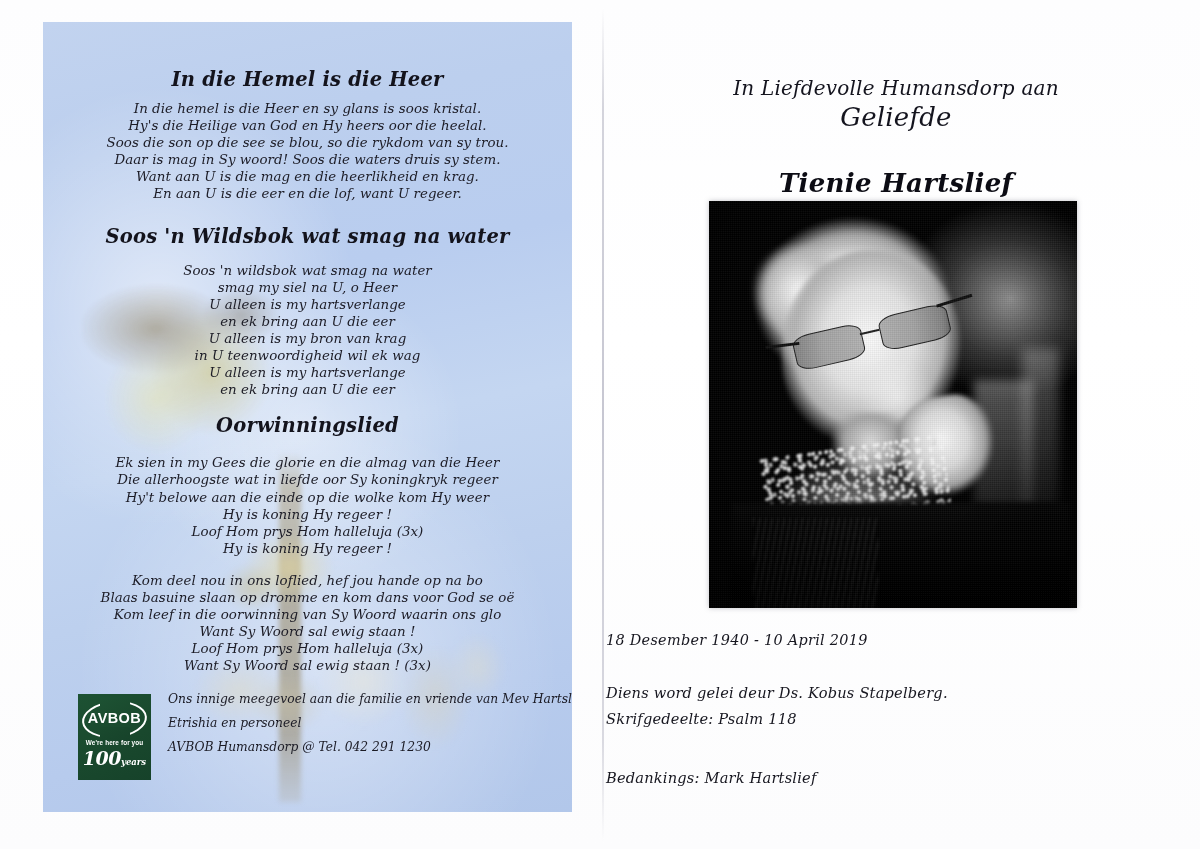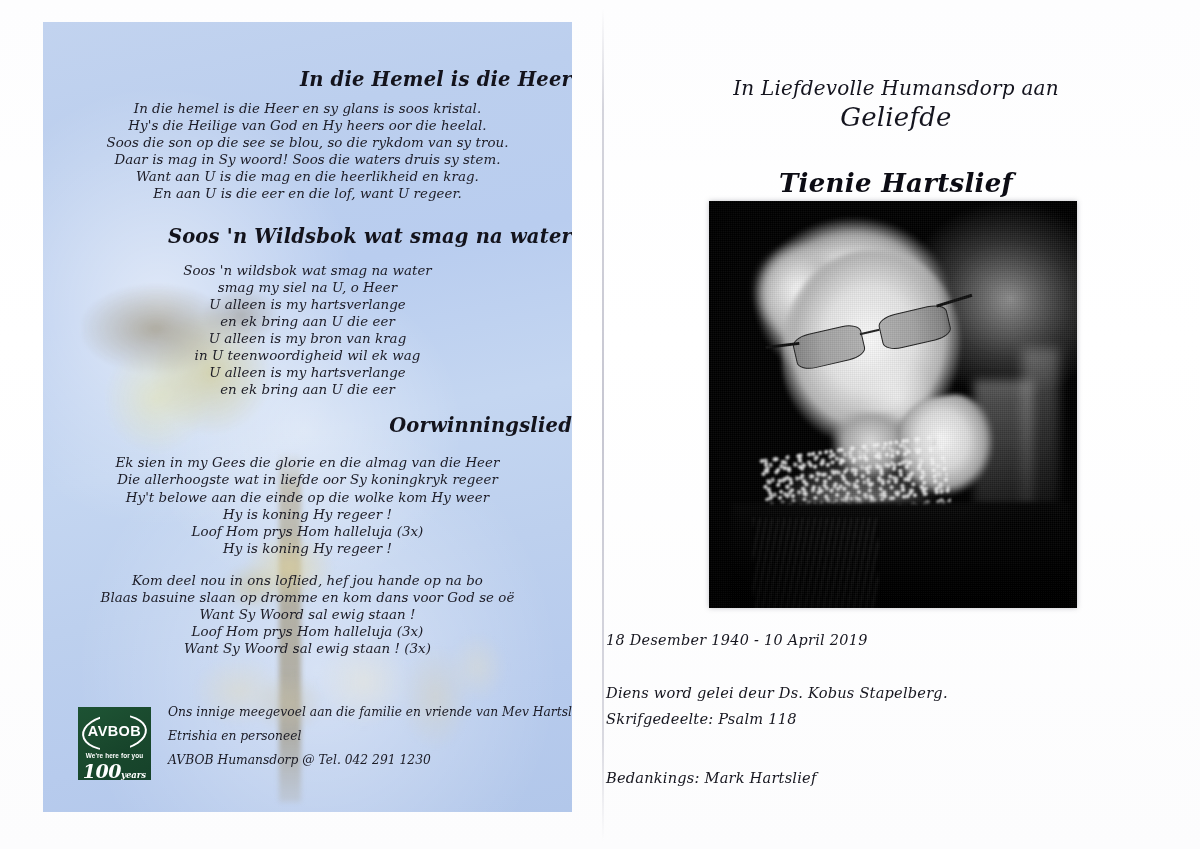--- a/index.html
+++ b/index.html
@@ -103,21 +103,21 @@
     filter: blur(3.6px);
   }
   .art-glow {
     left: 96px; top: 244px; width: 330px; height: 330px;
     background: radial-gradient(circle at 50% 50%, rgba(255,255,255,.42) 0%, rgba(255,255,255,0) 68%);
   }
 
   .left-content { position: relative; z-index: 3; }
 
   .poem-title {
-    text-align: right;
+    text-align: center;
     font-family: "DejaVu Serif", serif;
     font-weight: bold;
     font-style: italic;
     color: #13131c;
     font-size: 19.5px;
     letter-spacing: .2px;
   }
   .poem-body {
     text-align: center;
     font-family: "DejaVu Serif", serif;
@@ -139,21 +139,21 @@
     display: flex;
     align-items: flex-start;
     gap: 17px;
     z-index: 4;
   }
 
   
   #avbob-logo {
     position: relative;
     width: 73px;
-    height: 73px;
+    height: 86px;
     flex: 0 0 73px;
     background: linear-gradient(150deg,#1d5233 0%,#1a4a2e 45%,#16422a 100%);
     overflow: hidden;
     margin-top: 9px;
   }
   .logo-oval {
     position: absolute;
     left: 4px; top: 7px;
     width: 65px; height: 37px;
     border: 2.2px solid #ffffff;
@@ -461,20 +461,21 @@
         <span class="ln">Die allerhoogste wat in liefde oor Sy koningkryk regeer</span>
         <span class="ln">Hy't belowe aan die einde op die wolke kom Hy weer</span>
         <span class="ln">Hy is koning Hy regeer !</span>
         <span class="ln">Loof Hom prys Hom halleluja (3x)</span>
         <span class="ln">Hy is koning Hy regeer !</span>
       </div>
       <div class="stanza-gap"></div>
       <div class="poem-body">
         <span class="ln">Kom deel nou in ons loflied, hef jou hande op na bo</span>
         <span class="ln">Blaas basuine slaan op dromme en kom dans voor God se oë</span>
+        <span class="ln">Kom leef in die oorwinning van Sy Woord waarin ons glo</span>
         <span class="ln">Want Sy Woord sal ewig staan !</span>
         <span class="ln">Loof Hom prys Hom halleluja (3x)</span>
         <span class="ln">Want Sy Woord sal ewig staan ! (3x)</span>
       </div>
 
     </div>
 
     <div id="left-footer">
 
       <div id="avbob-logo">

